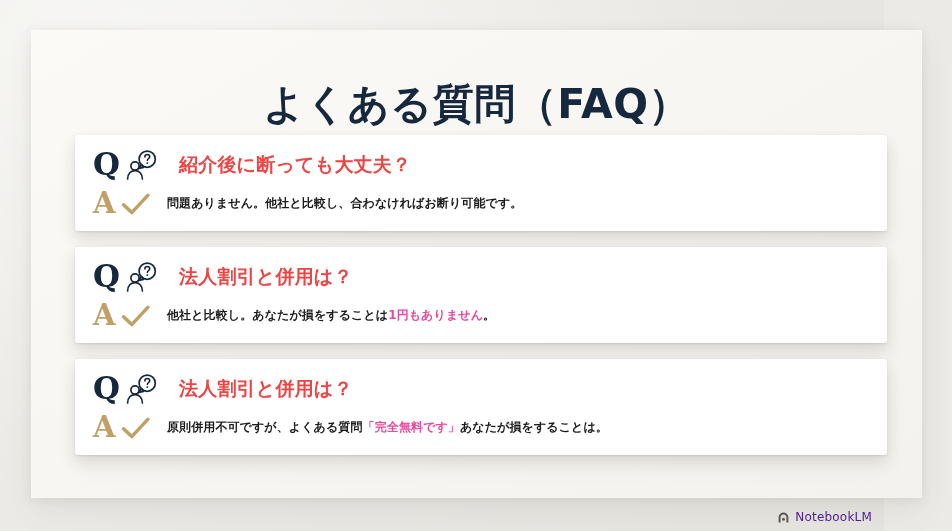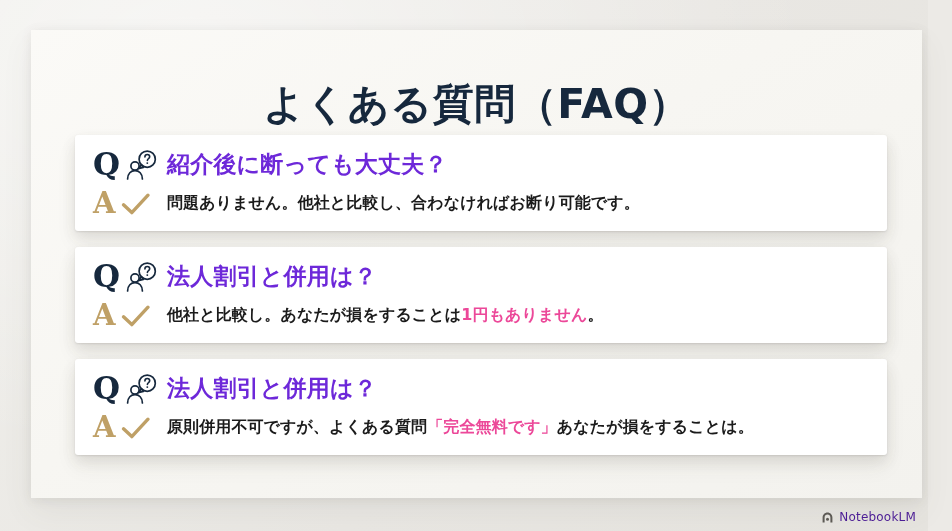--- a/index.html
+++ b/index.html
@@ -12,21 +12,20 @@
     overflow: hidden;
     font-family: "DejaVu Sans", "Liberation Sans", sans-serif;
     background: #eceae6;
   }
 
   #stage {
     position: relative;
     width: 884px;
     height: 531px;
     background: #edebe7;
-    padding-left: 44px;
   }
 
   
   #stage::before {
     content: "";
     position: absolute;
     inset: 0;
     background:
       radial-gradient(ellipse at 20% 10%, rgba(255,255,255,0.55), rgba(255,255,255,0) 60%),
       linear-gradient(125deg, #efeeea 0%, #e9e7e3 55%, #e6e4df 100%);
@@ -106,30 +105,31 @@
     font-weight: 700;
     color: #bfa066;
     line-height: 1;
     font-family: "DejaVu Serif", "Liberation Serif", serif;
   }
 
   .icon-ask { display: block; }
   .icon-check { display: block; }
 
   .q-text {
-    font-size: 23px;
-    font-weight: 700;
-    color: #6d28d9;
+    font-size: 19px;
+    font-weight: 700;
+    color: #ef4444;
     line-height: 1.25;
     letter-spacing: 0.2px;
     white-space: nowrap;
+    margin-left: 12px;
   }
 
   .a-text {
-    font-size: 16px;
+    font-size: 12px;
     font-weight: 700;
     color: #1b1b1b;
     line-height: 1.3;
     letter-spacing: 0.1px;
     white-space: nowrap;
   }
   .hl { color: #ec4899; }
 
   .footer-brand {
     position: absolute;

